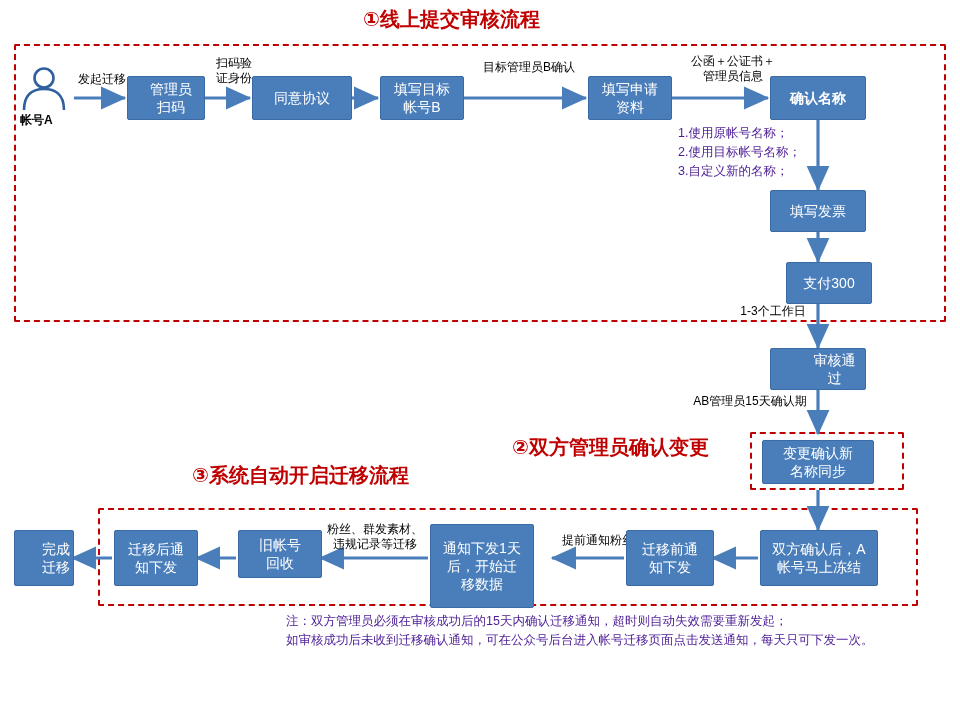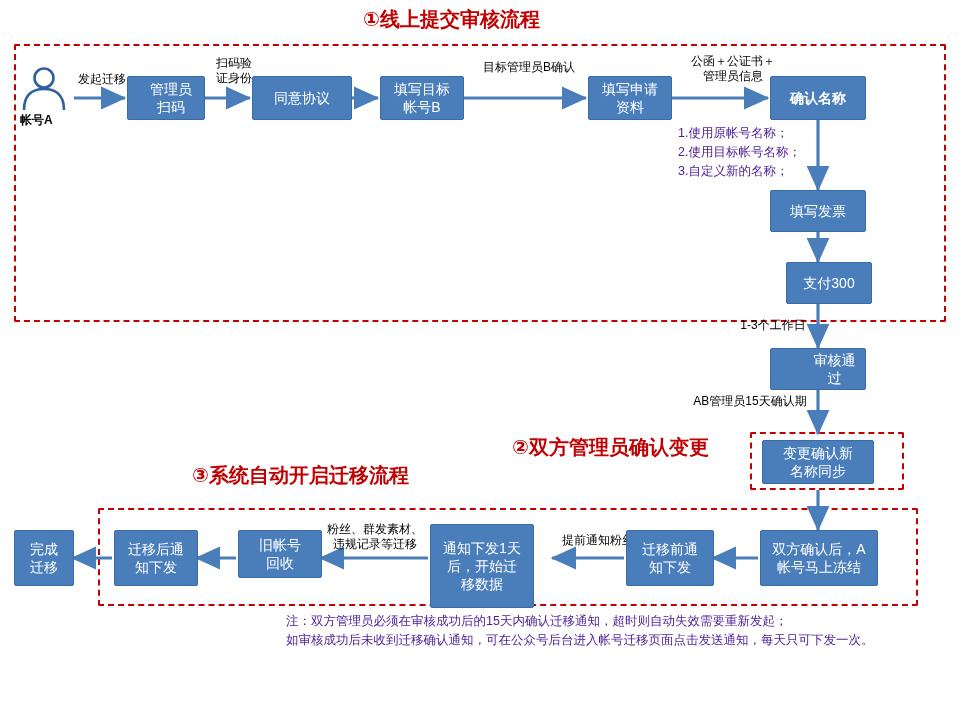--- a/index.html
+++ b/index.html
@@ -114,21 +114,21 @@
     </svg>
   </div>
   <div class="personlabel" style="left:20px;top:112px;">帐号A</div>
 
   <div class="lbl" style="left:66px;top:62px;width:72px;margin-top:10px;">发起迁移</div>
   <div class="lbl" style="left:206px;top:56px;width:56px;">扫码验
 证身份</div>
   <div class="lbl" style="left:466px;top:60px;width:126px;">目标管理员B确认</div>
   <div class="lbl" style="left:672px;top:54px;width:122px;">公函＋公证书＋
 管理员信息</div>
-  <div class="lbl" style="left:730px;top:318px;width:86px;">1-3个工作日</div>
+  <div class="lbl" style="left:730px;top:304px;width:86px;">1-3个工作日</div>
   <div class="lbl" style="left:680px;top:394px;width:140px;">AB管理员15天确认期</div>
   <div class="lbl" style="left:550px;top:533px;width:96px;">提前通知粉丝</div>
   <div class="lbl" style="left:318px;top:522px;width:114px;">粉丝、群发素材、
 违规记录等迁移</div>
 
   <div class="note" style="left:678px;top:124px;width:190px;">1.使用原帐号名称；
 2.使用目标帐号名称；
 3.自定义新的名称；</div>
 
   <div class="node" style="left:127px;top:76px;width:78px;height:44px;padding-left:13px;">
@@ -178,21 +178,21 @@
 移数据</span>
     </div>
   <div class="node" style="left:238px;top:530px;width:84px;height:48px;">
       <span>旧帐号
 回收</span>
     </div>
   <div class="node" style="left:114px;top:530px;width:84px;height:56px;">
       <span>迁移后通
 知下发</span>
     </div>
-  <div class="node" style="left:14px;top:530px;width:60px;height:56px;">
+  <div class="node" style="left:14px;top:530px;width:60px;height:56px;text-align:right;">
       <span>完成
 迁移</span>
     </div>
 
   <div class="note" style="left:286px;top:612px;width:660px;">注：双方管理员必须在审核成功后的15天内确认迁移通知，超时则自动失效需要重新发起；
 如审核成功后未收到迁移确认通知，可在公众号后台进入帐号迁移页面点击发送通知，每天只可下发一次。</div>
 
 </div>
 
 </body></html>

